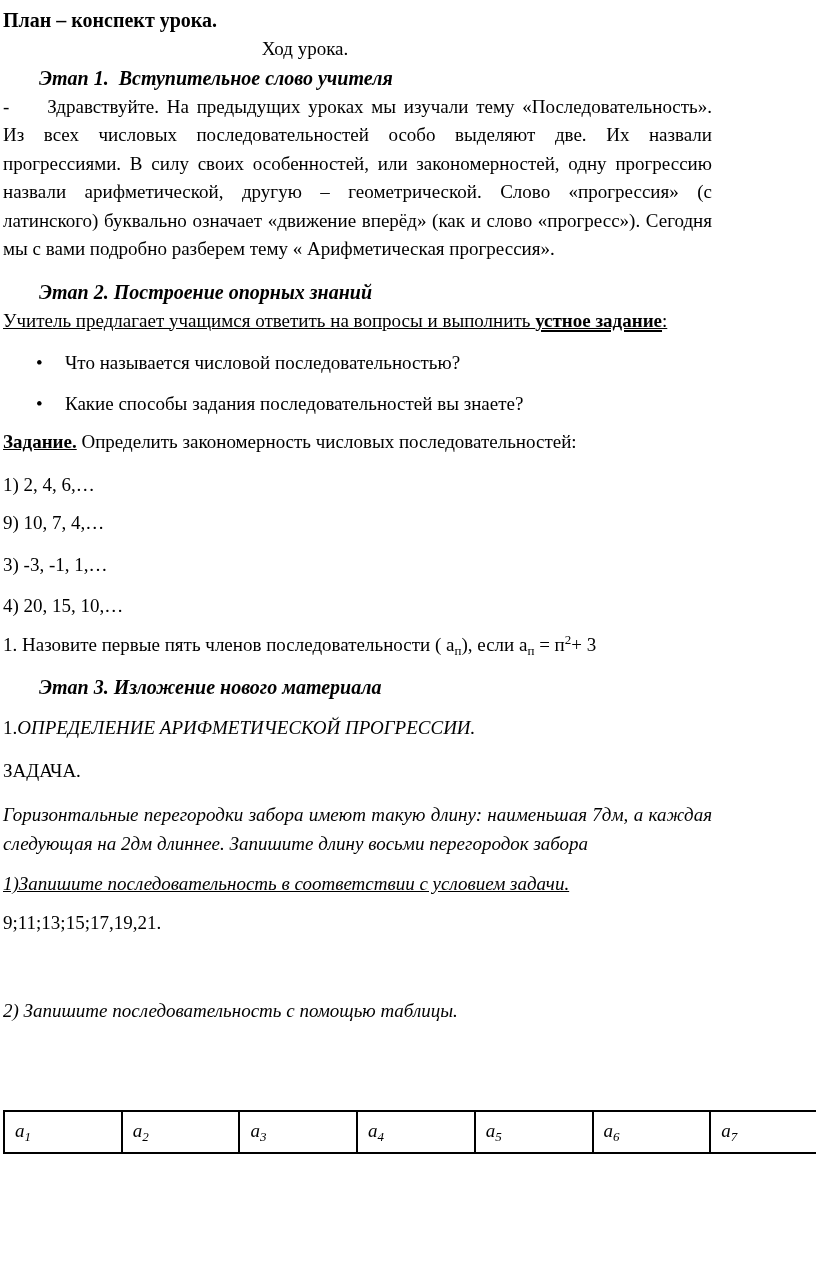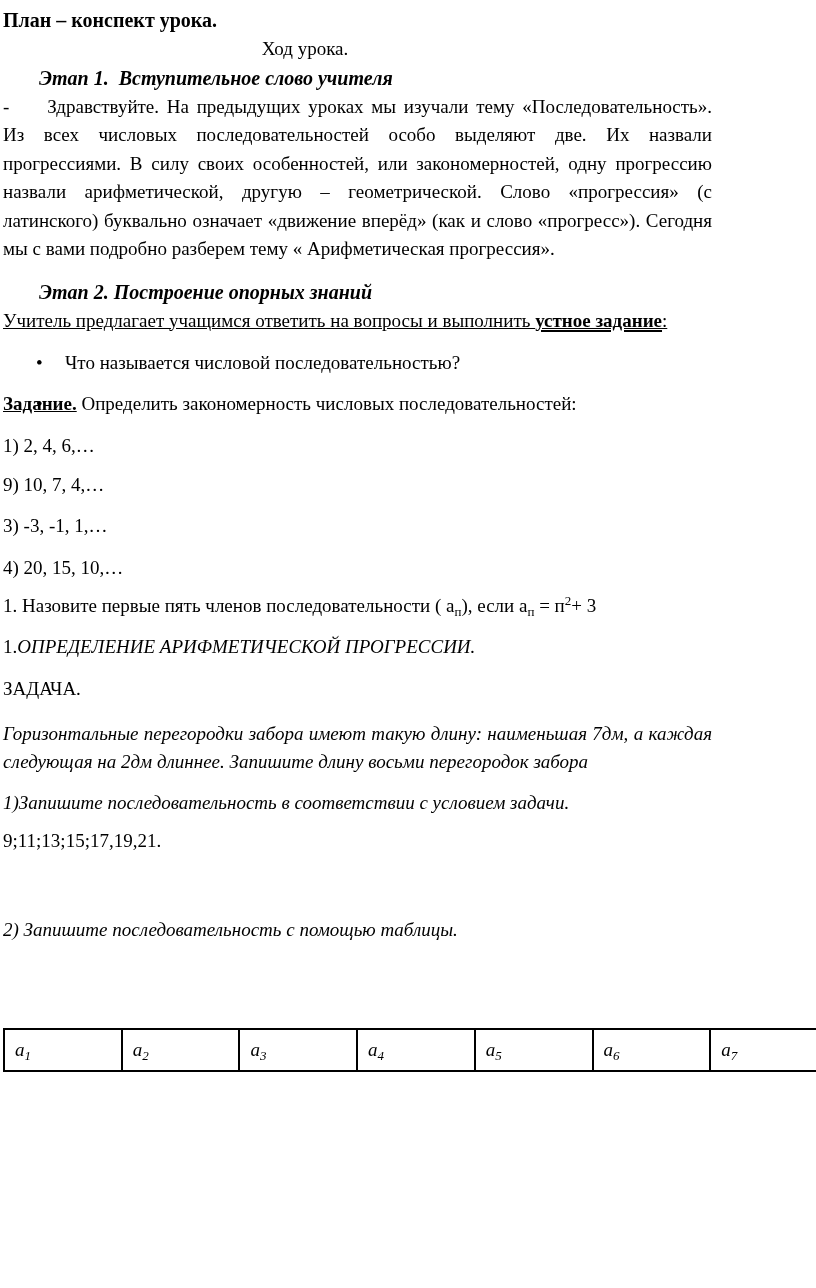--- a/index.html
+++ b/index.html
@@ -57,21 +57,21 @@
   .mt-task    { margin-top: 10px; }
   .mt-seq1    { margin-top: 14px; }
   .mt-seq2    { margin-top: 10px; }
   .mt-seq3    { margin-top: 13px; }
   .mt-seq4    { margin-top: 13px; }
   .mt-formula { margin-top: 10px; }
   .mt-s3      { margin-top: 14px; }
   .mt-def     { margin-top: 12px; }
   .mt-zad     { margin-top: 14px; }
   .mt-fence   { margin-top: 16px; font-style: italic; }
-  .mt-instr1  { margin-top: 12px; }
+  .mt-instr1  { margin-top: 12px; text-decoration: underline; }
   .mt-ans     { margin-top: 10px; }
   .mt-instr2  { margin-top: 60px; }
 
   .seq-table {
     border-collapse: collapse;
     table-layout: fixed;
     width: 826px;
     margin-top: 84px;
   }
   .seq-table td {
@@ -96,32 +96,33 @@
   <p class="stage-heading">Этап 1.&nbsp; Вступительное слово учителя</p>
 
   <p class="justify"><span>-</span><span class="tab-gap"></span><span>Здравствуйте. На предыдущих уроках мы изучали тему «Последовательность». Из всех числовых последовательностей особо выделяют две. Их назвали прогрессиями. В силу своих особенностей, или закономерностей, одну прогрессию назвали арифметической, другую – геометрической. Слово «прогрессия» (с латинского) буквально означает «движение вперёд» (как и слово «прогресс»). Сегодня мы с вами подробно разберем тему « Арифметическая прогрессия».</span></p>
 
   <p class="stage-heading mt-s2">Этап 2. Построение опорных знаний</p>
 
   <p class="justify mt-intro"><span>Учитель предлагает учащимся ответить на вопросы и выполнить </span><span class="bold-underline">устное задание</span><span>:</span></p>
 
   <ul class="qlist">
     <li class="mt-li1"><span class="bullet">•</span><span>Что называется числовой последовательностью?</span></li>
-    <li class="mt-li2"><span class="bullet">•</span></li>
+    <li class="mt-li2"><span class="bullet">•</span><span>Какие способы задания последовательностей вы знаете?</span></li>
   </ul>
 
   <p class="mt-task"><span class="bold">Задание.</span><span> Определить закономерность числовых последовательностей:</span></p>
 
   <p class="mt-seq1">1) 2, 4, 6,…</p>
   <p class="mt-seq2">9) 10, 7, 4,…</p>
   <p class="mt-seq3">3) -3, -1, 1,…</p>
   <p class="mt-seq4">4) 20, 15, 10,…</p>
 
   <p class="mt-formula"><span>1. Назовите первые пять членов последовательности ( a</span><sub>п</sub><span>), если a</span><sub>п</sub><span> = п</span><sup>2</sup><span>+ 3</span></p>
 
+  <p class="stage-heading mt-s3">Этап 3. Изложение нового материала</p>
 
   <p class="mt-def"><span>1.</span><span class="italic">ОПРЕДЕЛЕНИЕ АРИФМЕТИЧЕСКОЙ ПРОГРЕССИИ.</span></p>
 
   <p class="mt-zad">ЗАДАЧА.</p>
 
   <p class="justify mt-fence">Горизонтальные перегородки забора имеют такую длину: наименьшая 7дм, а каждая следующая на 2дм длиннее. Запишите длину восьми перегородок забора</p>
 
   <p class="italic mt-instr1">1)Запишите последовательность в соответствии с условием задачи.</p>
 
   <p class="mt-ans">9;11;13;15;17,19,21.</p>

